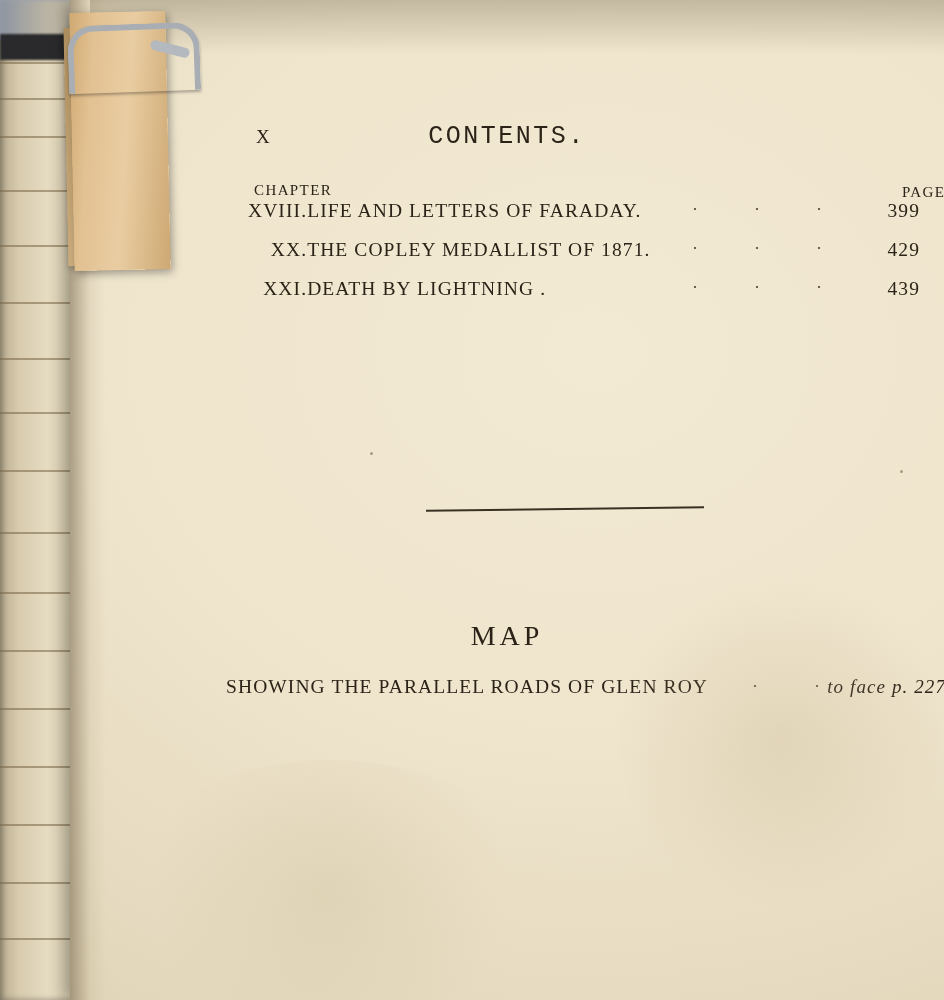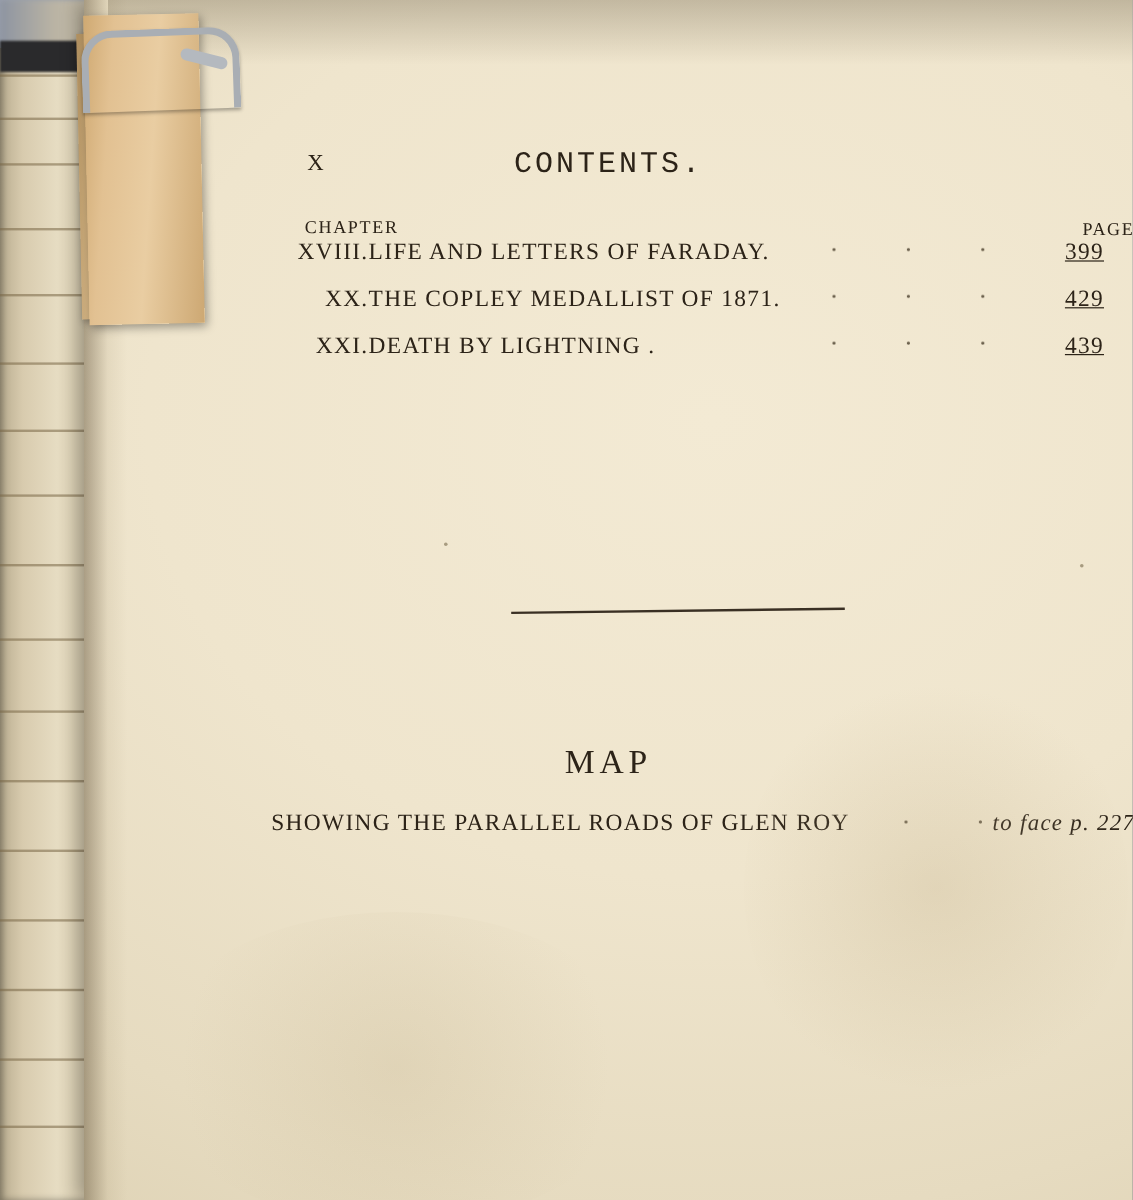--- a/index.html
+++ b/index.html
@@ -197,21 +197,20 @@
     background-size: 62px 6px;
     background-repeat: repeat-x;
     background-position: left center;
     opacity: 0.8;
   }
   td.pg {
     width: 54px;
     text-align: center;
     white-space: nowrap;
     font-size: 19px;
-    text-decoration: underline;
   }
 
   .rule {
     position: absolute;
     left: 356px;
     top: 508px;
     width: 278px;
     height: 0;
     border-top: 2.5px solid #3a3024;
     transform: rotate(-0.7deg);

